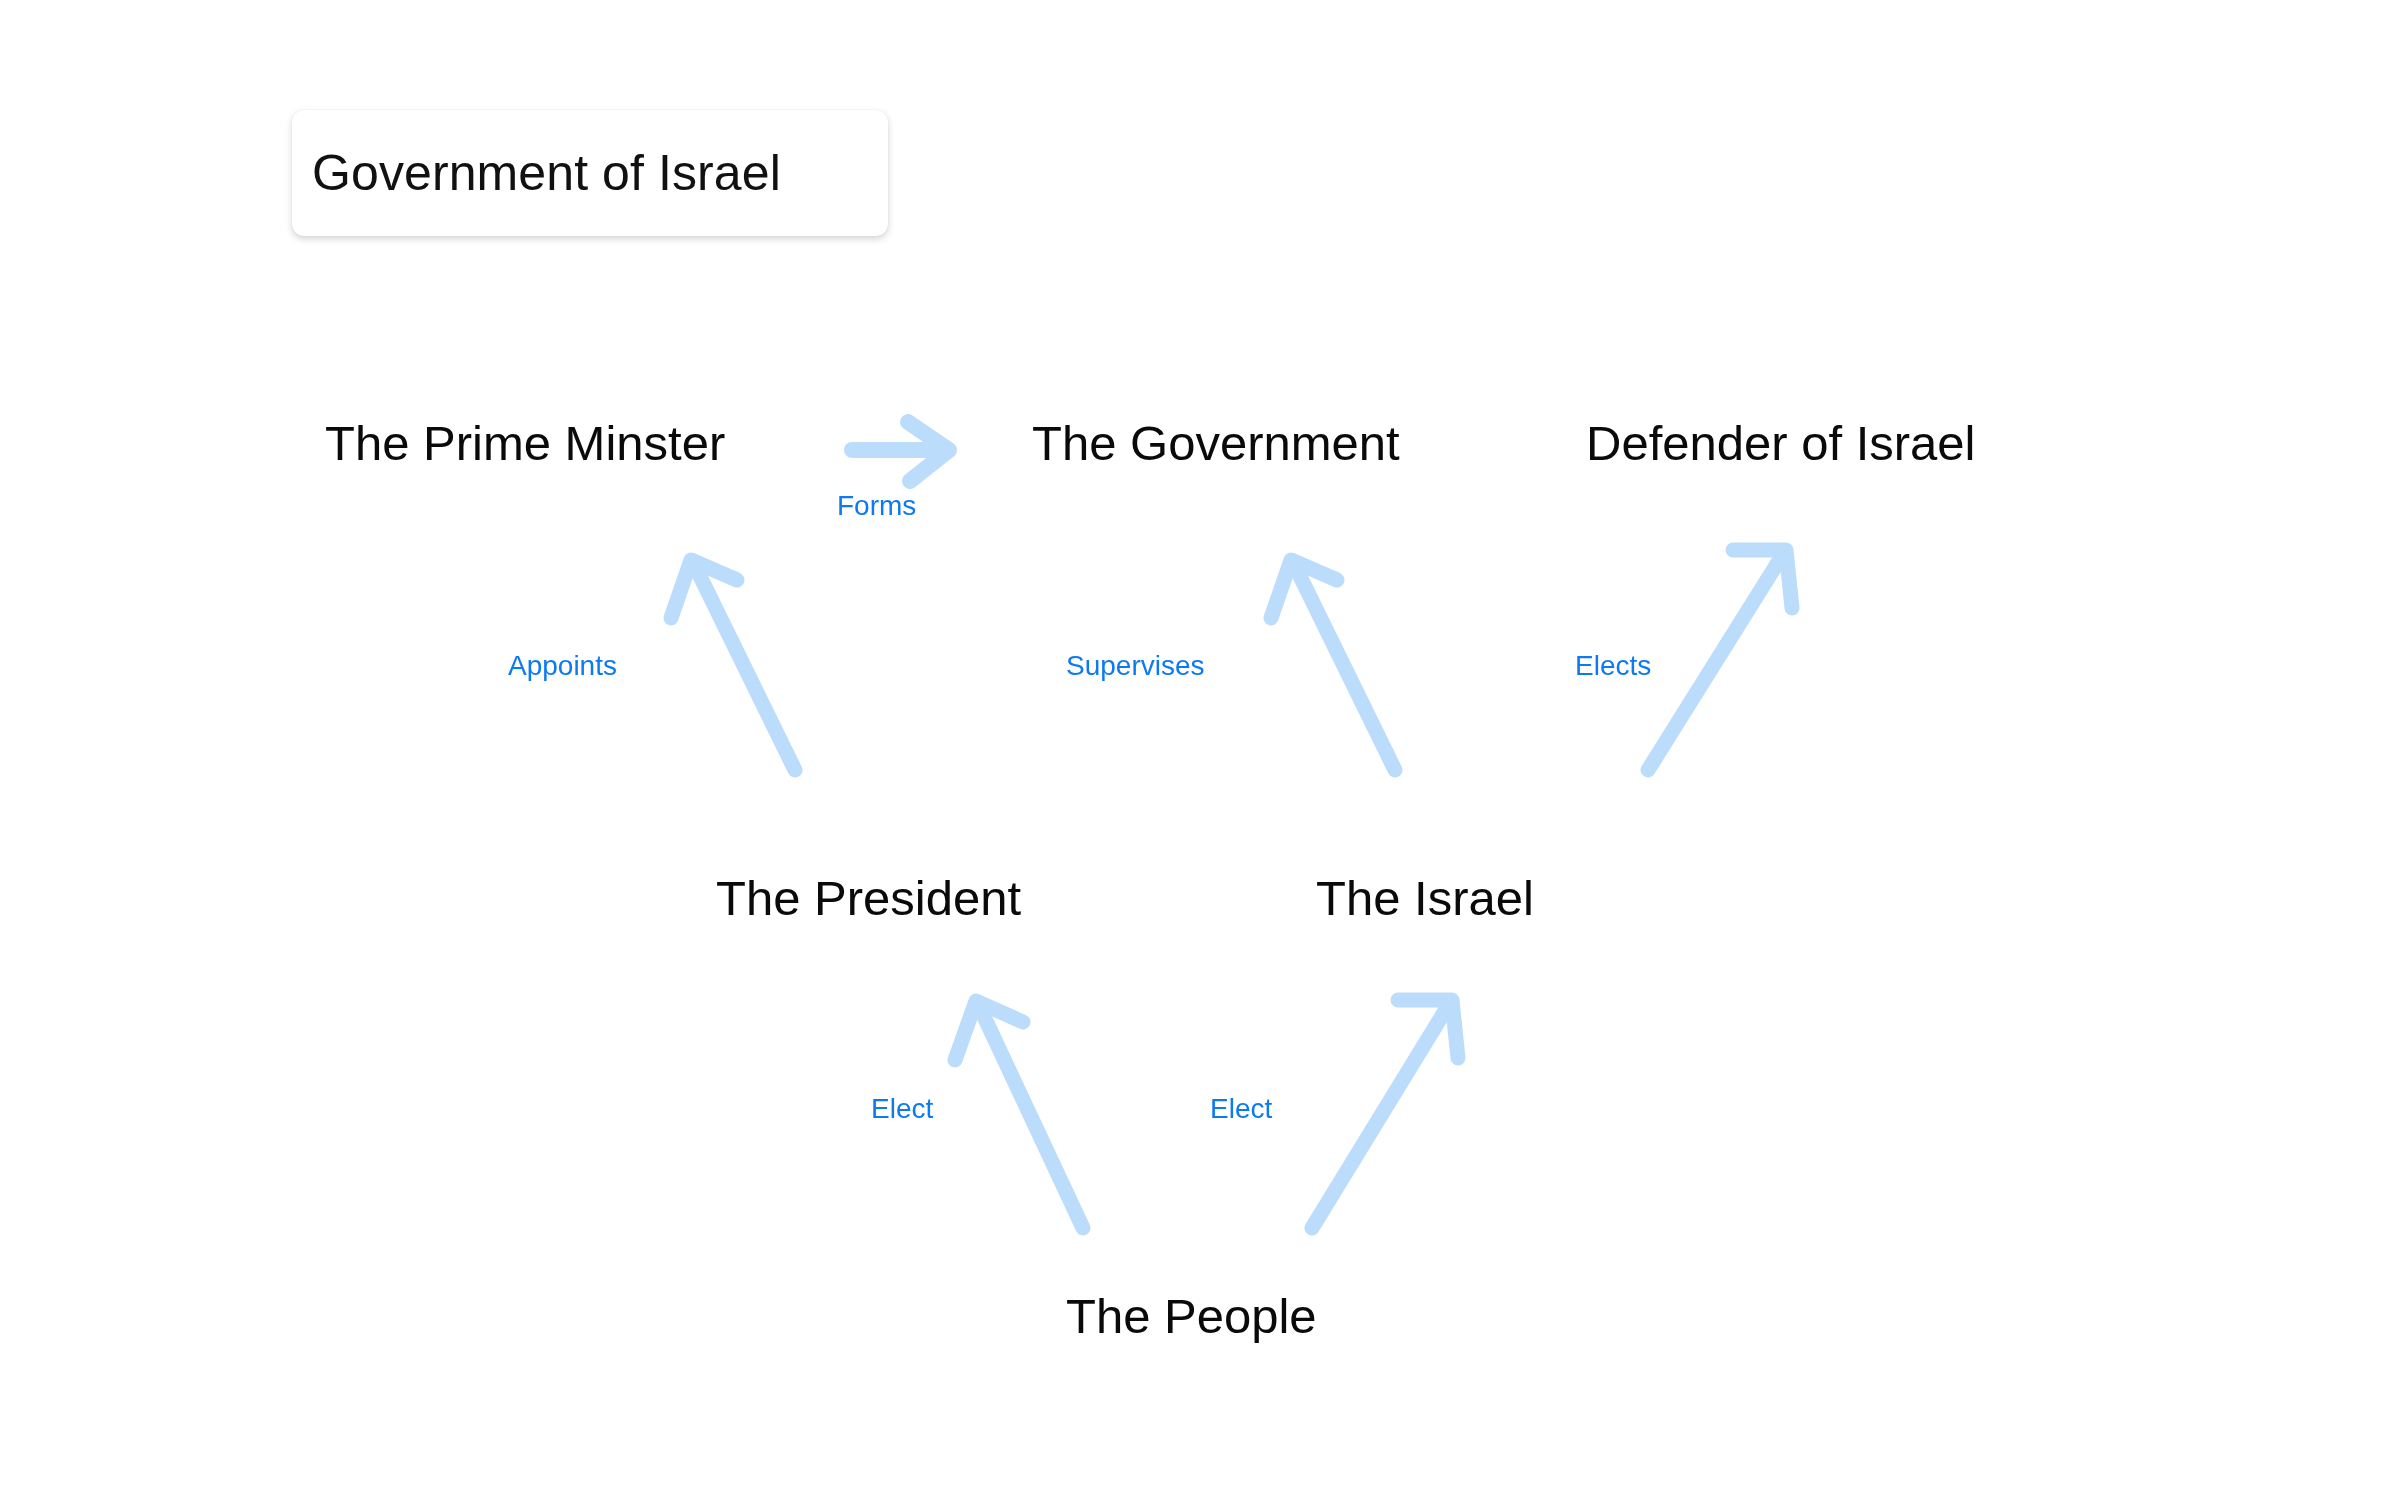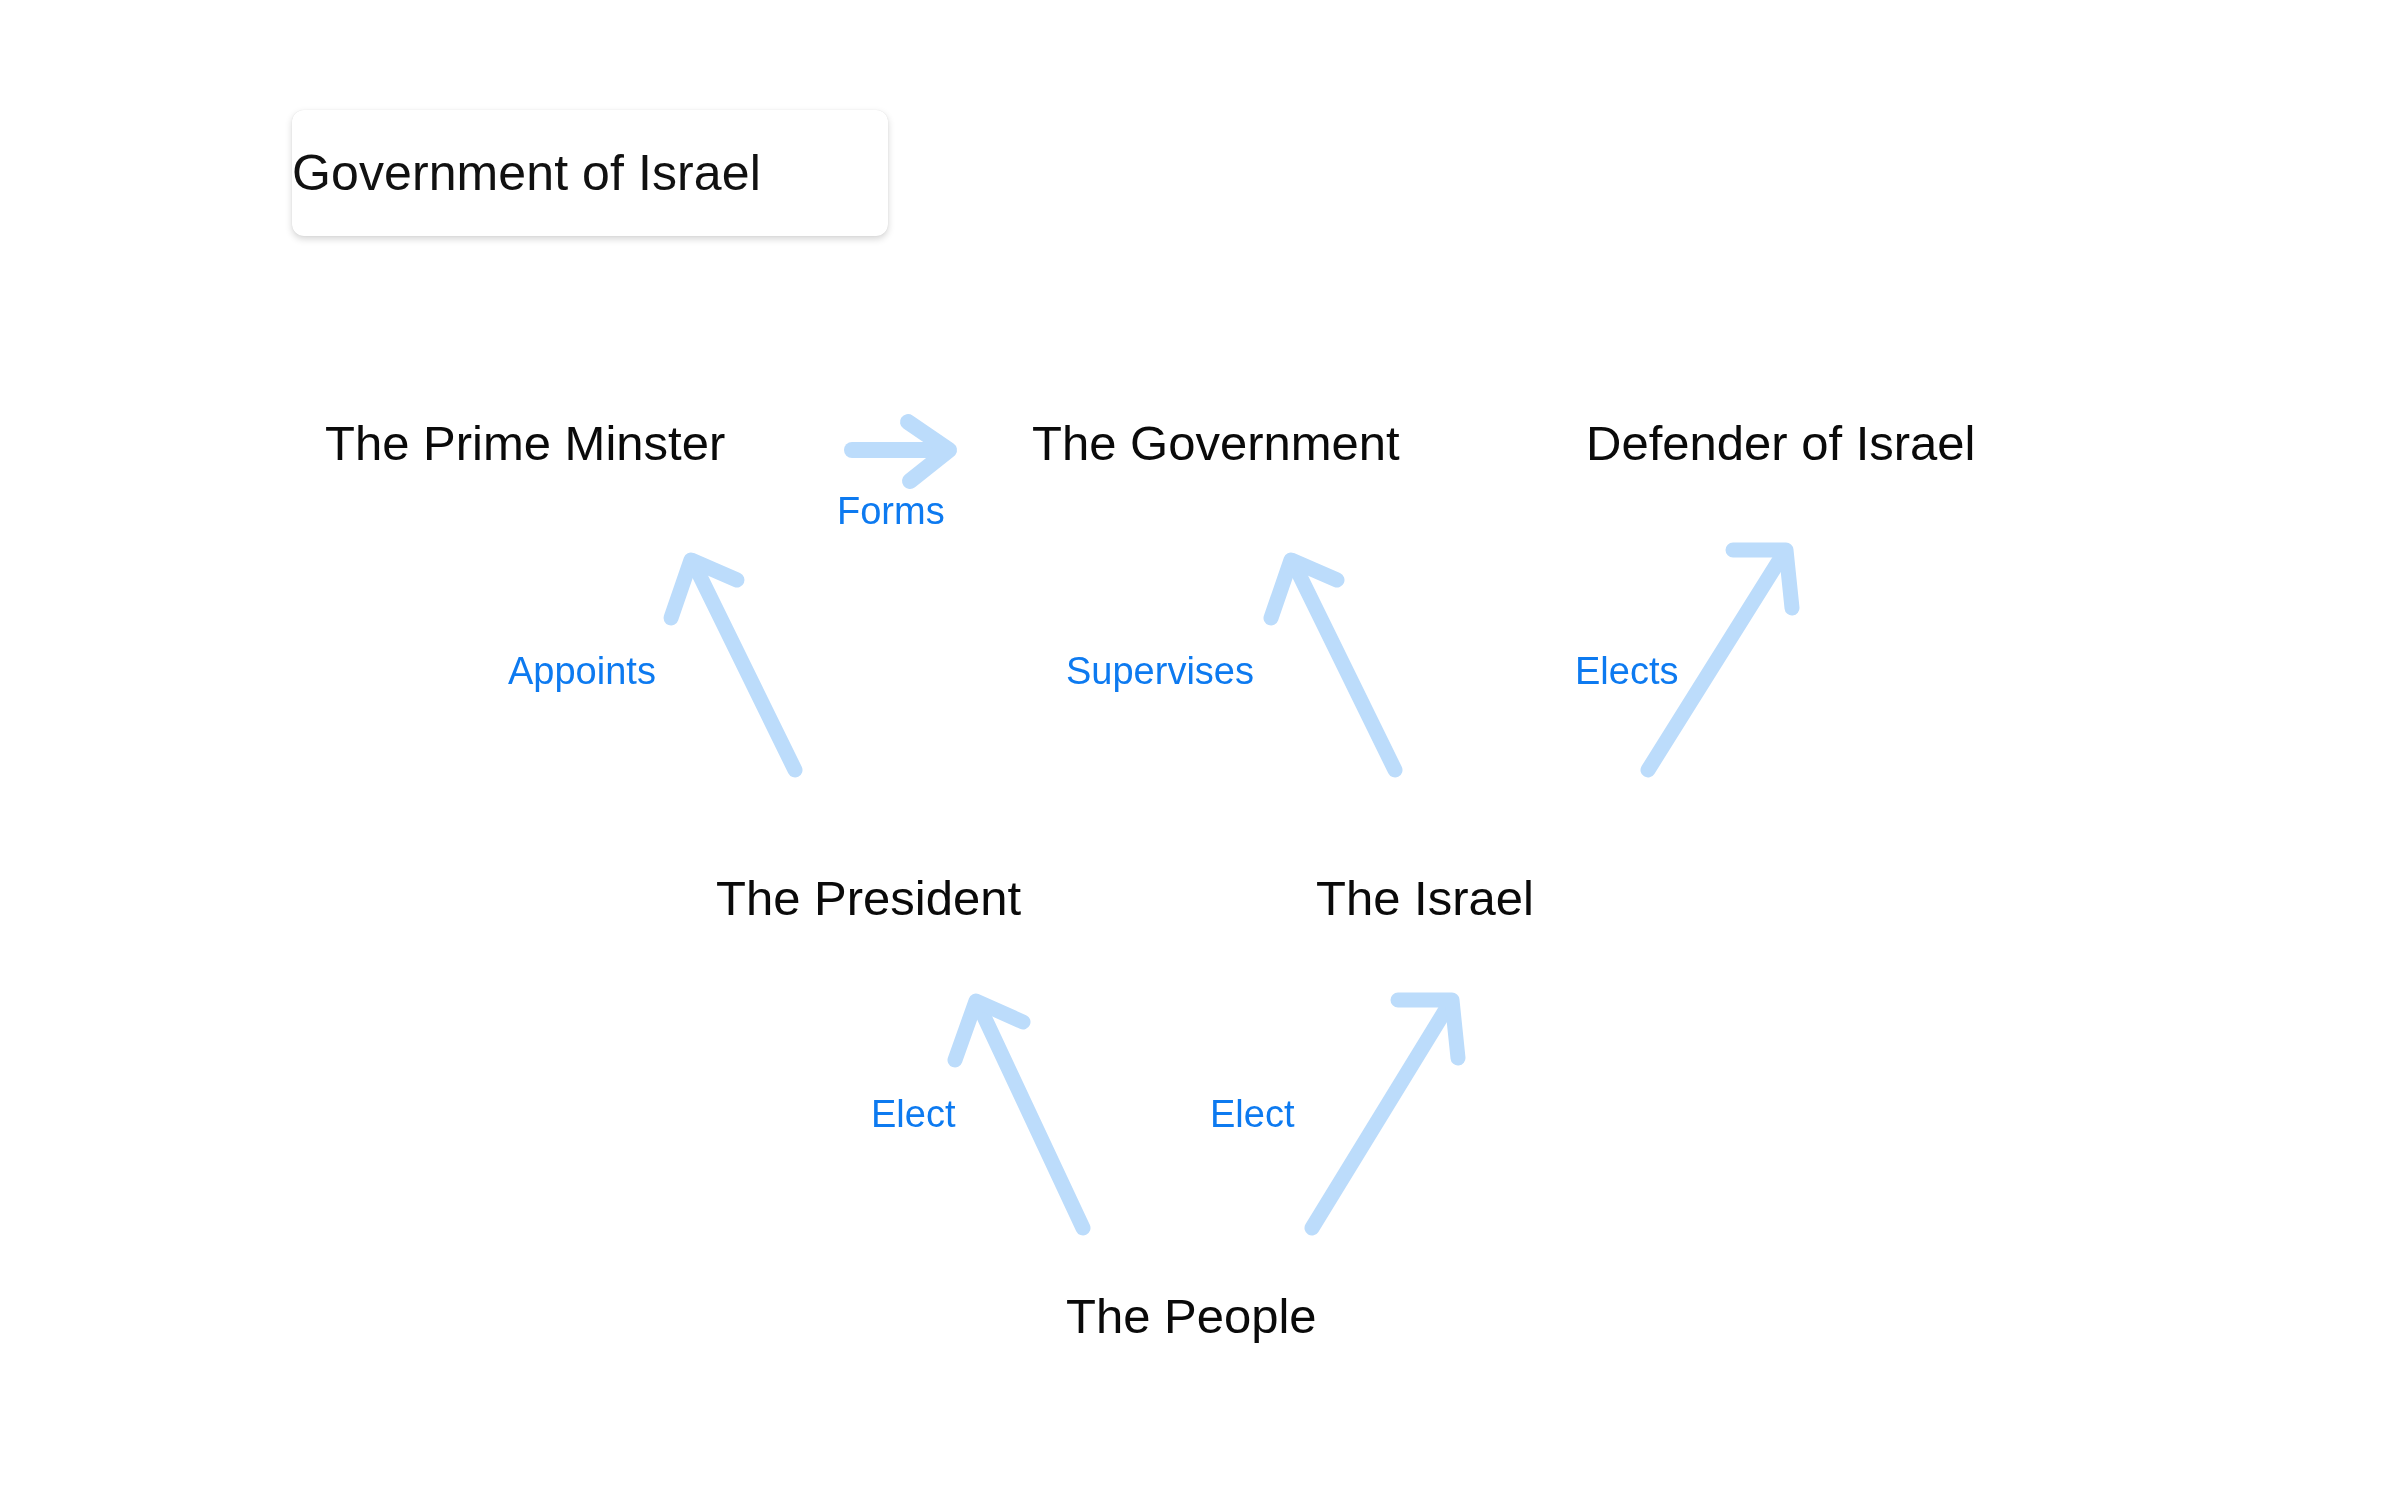--- a/index.html
+++ b/index.html
@@ -25,20 +25,21 @@
     left: 292px;
     top: 110px;
     width: 596px;
     height: 126px;
     background: #ffffff;
     border-radius: 12px;
     box-shadow: 0 3px 7px rgba(0,0,0,0.17), 0 0 1px rgba(0,0,0,0.12);
     display: flex;
     align-items: center;
     box-sizing: border-box;
+    padding-left: 20px;
   }
   .title-card-text {
     font-size: 50px;
     font-weight: 400;
     color: #111111;
     letter-spacing: 0.1px;
     white-space: nowrap;
   }
 
   
@@ -47,21 +48,21 @@
     font-size: 49px;
     font-weight: 400;
     color: #0a0a0a;
     white-space: nowrap;
     letter-spacing: 0px;
   }
 
   
   .edge-label {
     position: absolute;
-    font-size: 38px;
+    font-size: 28px;
     font-weight: 400;
     color: #0d7af0;
     white-space: nowrap;
     letter-spacing: 0px;
   }
 
   
   #arrows {
     position: absolute;
     left: 0;

